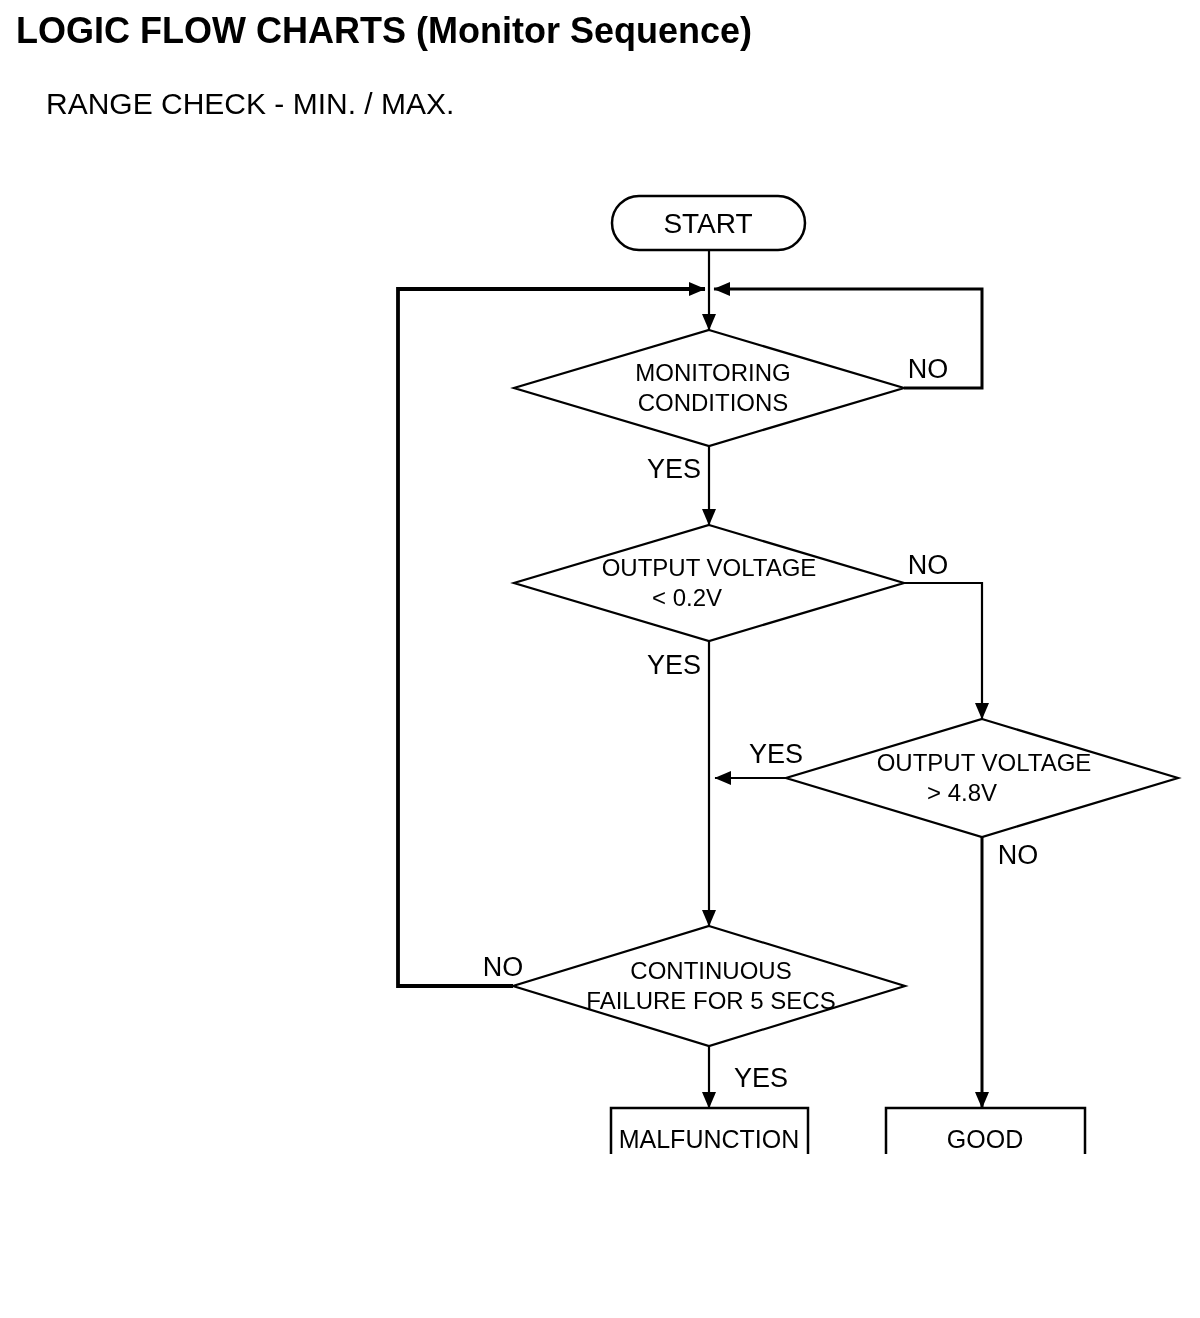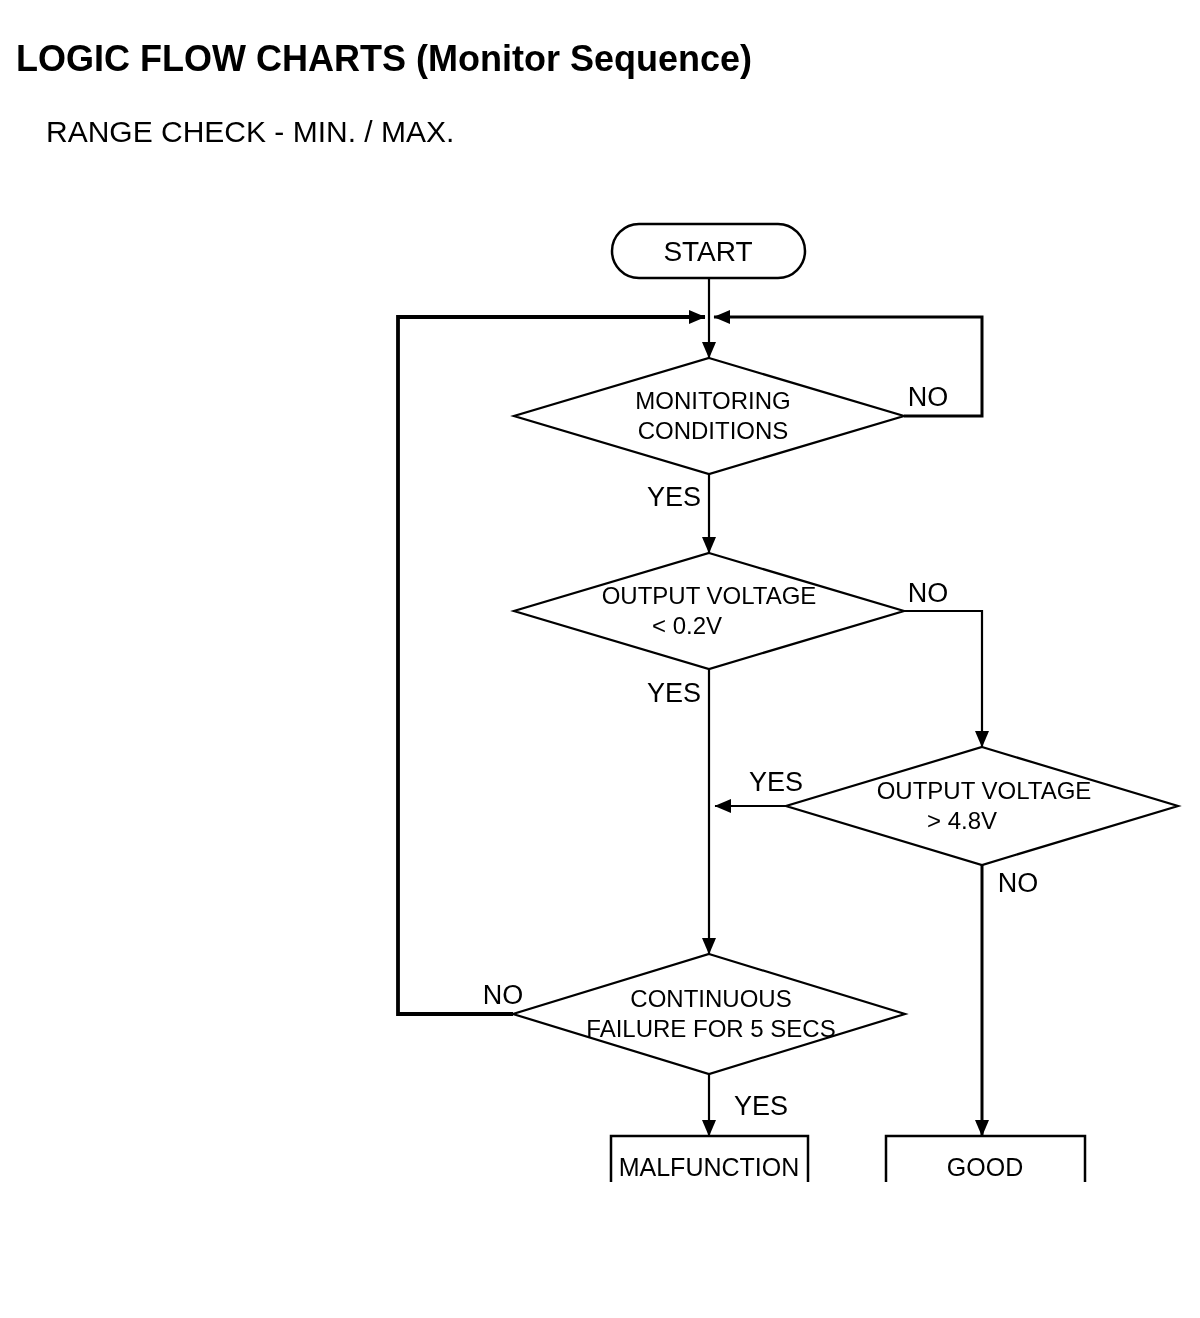--- a/index.html
+++ b/index.html
@@ -1,21 +1,20 @@
 <!DOCTYPE html>
 <html style="--ink: #000000; --paper: #ffffff;"><head>
 <meta charset="utf-8">
 <style>
   :root { --ink:#000000; --paper:#ffffff; }
   html,body { margin:0; padding:0; background:var(--paper,#fff); }
   .page {
     position:relative; width:1200px; height:1154px;
     background:var(--paper,#fff);
     font-family:"Liberation Sans", sans-serif;
-    margin-top:28px;
   }
   svg text { fill:var(--ink,#000); }
   .title    { font-size:36px; font-weight:bold; letter-spacing:0px; }
   .subtitle { font-size:30px; }
   .shape    { fill:var(--paper,#fff); stroke:var(--ink,#000); stroke-width:2.5; }
   .diamond  { stroke-width:2.2; }
   .edge     { fill:none; stroke:var(--ink,#000); stroke-width:2.2; }
   .edge.w3  { stroke-width:3; }
   .edge.w35 { stroke-width:3.8; }
   .arrowhead { fill:var(--ink,#000); }

